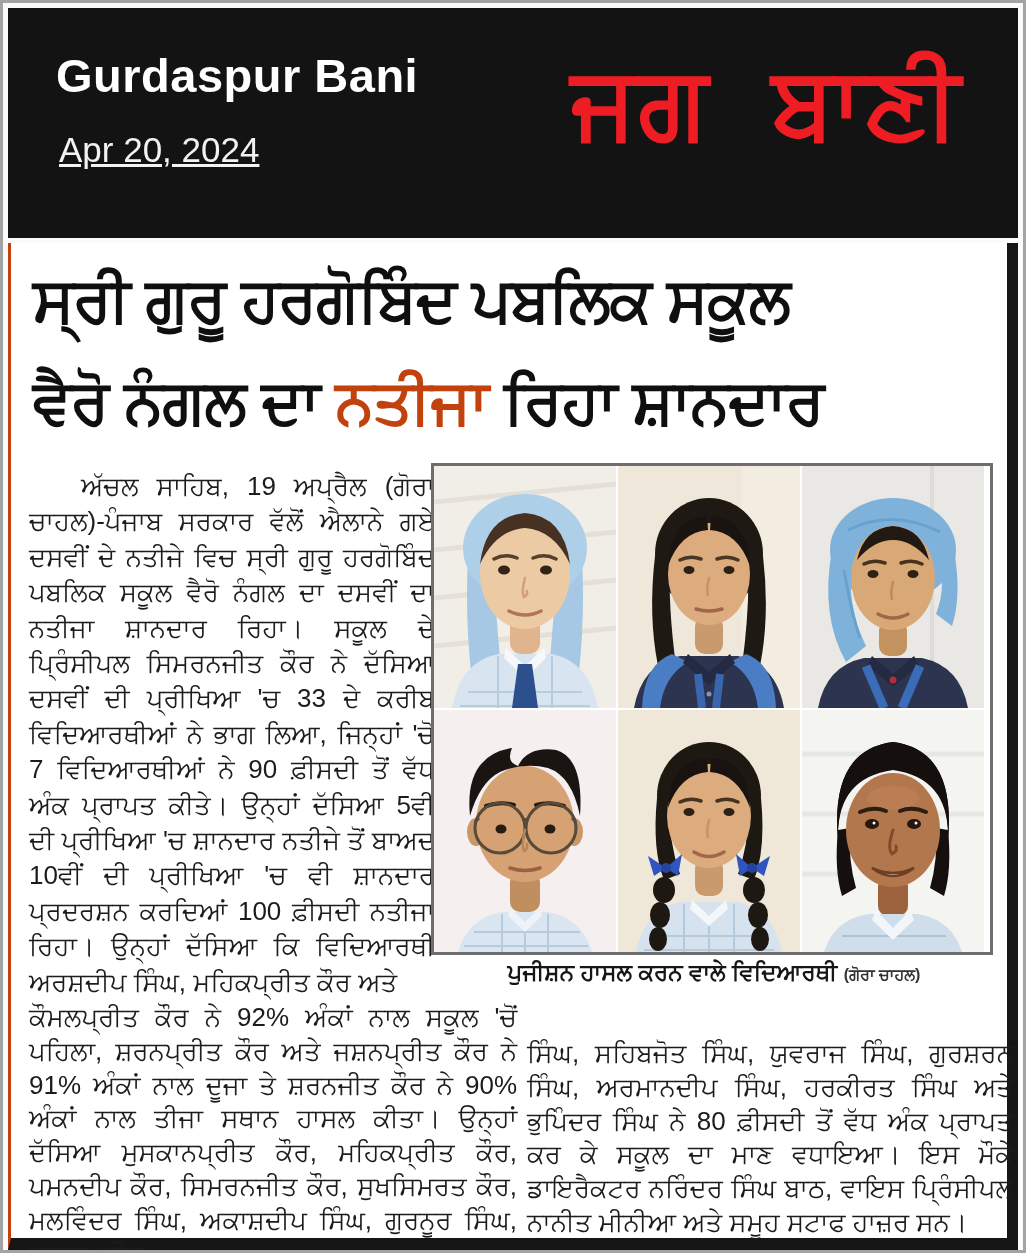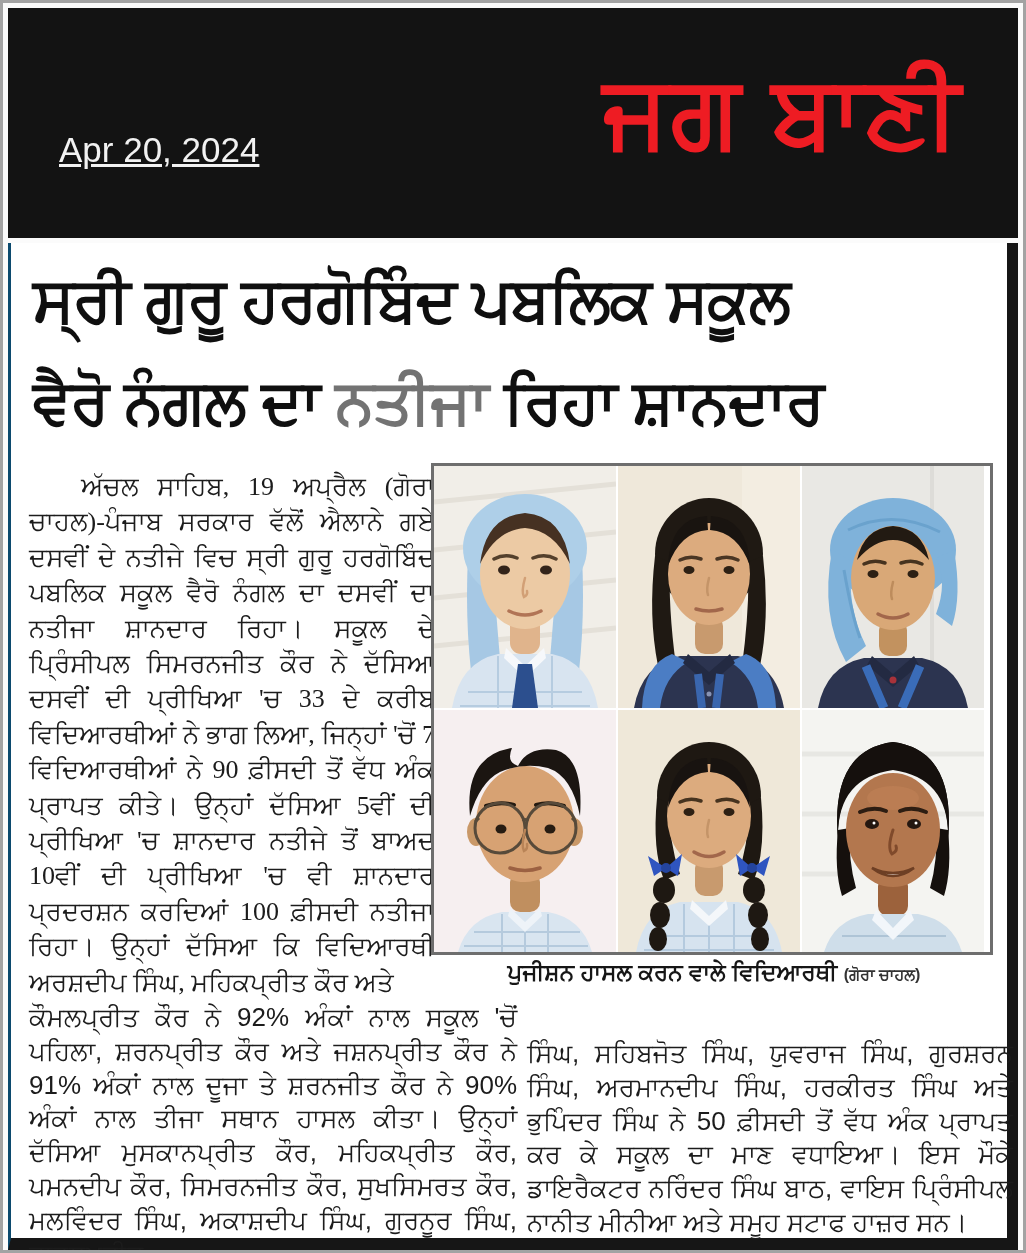--- a/index.html
+++ b/index.html
@@ -5,34 +5,34 @@
   html,body { margin:0; padding:0; background:#ffffff; }
   .page {
     position:relative; width:1026px; height:1253px; margin:0 auto;
     background:#fbfbfb; border:3px solid #a3a3a3; box-sizing:border-box;
     font-family:"Liberation Sans", sans-serif; overflow:hidden;
   }
   
   .masthead { position:absolute; left:5px; top:5px; width:1010px; height:230px; background:#131313; }
   .mast-source { position:absolute; left:48px; top:40px; font-size:47px; font-weight:600; color:#ffffff; letter-spacing:.5px; white-space:nowrap; }
   .mast-date   { position:absolute; left:51px; top:122px; font-size:35px; font-weight:400; color:#f2f2f2; white-space:nowrap;text-decoration:underline; }
-  .mast-logo   { position:absolute; right:56px; top:38px; font-size:100px; font-weight:800; color:#ee1c23; line-height:1.3; letter-spacing:2px; white-space:nowrap; }
+  .mast-logo   { position:absolute; right:56px; top:38px; font-size:100px; font-weight:800; color:#ee1c23; line-height:1.3; letter-spacing:2px; white-space:nowrap;font-family:Liberation Mono, monospace; }
   
   .article {
     position:absolute; left:5px; top:240px; width:1010px; height:1007px; background:#ffffff;
-    border-left:3px solid #0c4a6e; border-right:11px solid #161616; border-bottom:12px solid #161616;
+    border-left:3px solid #c2410c; border-right:11px solid #161616; border-bottom:12px solid #161616;
     box-sizing:border-box;
   }
   .headline {
     position:absolute; left:22px; top:6px; width:966px; margin:0;
     font-size:62px; line-height:102px; font-weight:800; color:#0f0f0f; letter-spacing:-1px;
   }
-  .headline .hl { color:#737373; }
+  .headline .hl { color:#c2410c; }
   .bodytext { margin:0; font-size:26px; line-height:35.4px; font-weight:500; color:#1c1c1c; text-align:justify; }
-  .body-top    { position:absolute; left:18px; top:226px; width:406px;font-family:Liberation Serif, serif; }
+  .body-top    { position:absolute; left:18px; top:226px; width:406px; }
   .body-top .bodytext { text-indent:52px; }
   .body-bottom-left  { position:absolute; left:18px;  top:758px; width:488px; }
   .body-bottom-right { position:absolute; left:516px; top:794px; width:486px; }
   .body-bottom-left .bodytext, .body-bottom-right .bodytext { line-height:33.8px; }
   
   .figure { position:absolute; left:420px; top:220px; width:566px; margin:0; }
   .photo-grid {
     width:556px; box-sizing:content-box; border:3px solid #6e6e6e; background:#ffffff;
     display:grid; grid-template-columns:repeat(3,182px); grid-auto-rows:242px; gap:2px;
   }
@@ -40,20 +40,21 @@
   .photo-cell svg { display:block; width:182px; height:242px; }
   .caption { margin-top:4px; text-align:center; font-size:23px; font-weight:700; color:#161616; }
   .caption .credit { font-size:16px; font-weight:600; color:#333333; }
 </style>
 </head>
 <body>
 
 <div class="page">
 
   <div class="masthead">
+    <div class="mast-source">Gurdaspur Bani</div>
     <div class="mast-date">Apr 20, 2024</div>
     <div class="mast-logo">ਜਗ ਬਾਣੀ</div>
   </div>
 
   <div class="article">
 
     <h1 class="headline"><span>ਸ੍ਰੀ ਗੁਰੂ ਹਰਗੋਬਿੰਦ ਪਬਲਿਕ ਸਕੂਲ</span><br><span>ਵੈਰੋ ਨੰਗਲ ਦਾ </span><span class="hl">ਨਤੀਜਾ</span><span> ਰਿਹਾ ਸ਼ਾਨਦਾਰ</span></h1>
 
     <div class="body-top">
       <p class="bodytext">ਅੱਚਲ ਸਾਹਿਬ, 19 ਅਪ੍ਰੈਲ (ਗੋਰਾ ਚਾਹਲ)-ਪੰਜਾਬ ਸਰਕਾਰ ਵੱਲੋਂ ਐਲਾਨੇ ਗਏ ਦਸਵੀਂ ਦੇ ਨਤੀਜੇ ਵਿਚ ਸ੍ਰੀ ਗੁਰੂ ਹਰਗੋਬਿੰਦ ਪਬਲਿਕ ਸਕੂਲ ਵੈਰੋ ਨੰਗਲ ਦਾ ਦਸਵੀਂ ਦਾ ਨਤੀਜਾ ਸ਼ਾਨਦਾਰ ਰਿਹਾ। ਸਕੂਲ ਦੇ ਪ੍ਰਿੰਸੀਪਲ ਸਿਮਰਨਜੀਤ ਕੌਰ ਨੇ ਦੱਸਿਆ ਦਸਵੀਂ ਦੀ ਪ੍ਰੀਖਿਆ 'ਚ 33 ਦੇ ਕਰੀਬ ਵਿਦਿਆਰਥੀਆਂ ਨੇ ਭਾਗ ਲਿਆ, ਜਿਨ੍ਹਾਂ 'ਚੋਂ 7 ਵਿਦਿਆਰਥੀਆਂ ਨੇ 90 ਫ਼ੀਸਦੀ ਤੋਂ ਵੱਧ ਅੰਕ ਪ੍ਰਾਪਤ ਕੀਤੇ। ਉਨ੍ਹਾਂ ਦੱਸਿਆ 5ਵੀਂ ਦੀ ਪ੍ਰੀਖਿਆ 'ਚ ਸ਼ਾਨਦਾਰ ਨਤੀਜੇ ਤੋਂ ਬਾਅਦ 10ਵੀਂ ਦੀ ਪ੍ਰੀਖਿਆ 'ਚ ਵੀ ਸ਼ਾਨਦਾਰ ਪ੍ਰਦਰਸ਼ਨ ਕਰਦਿਆਂ 100 ਫ਼ੀਸਦੀ ਨਤੀਜਾ ਰਿਹਾ। ਉਨ੍ਹਾਂ ਦੱਸਿਆ ਕਿ ਵਿਦਿਆਰਥੀ ਅਰਸ਼ਦੀਪ ਸਿੰਘ, ਮਹਿਕਪ੍ਰੀਤ ਕੌਰ ਅਤੇ</p>
@@ -216,17 +217,17 @@
       <figcaption class="caption"><span>ਪੁਜੀਸ਼ਨ ਹਾਸਲ ਕਰਨ ਵਾਲੇ ਵਿਦਿਆਰਥੀ</span>
         <span class="credit">(ਗੋਰਾ ਚਾਹਲ)</span>
       </figcaption>
     </figure>
 
     <div class="body-bottom-left">
       <p class="bodytext">ਕੌਮਲਪ੍ਰੀਤ ਕੌਰ ਨੇ 92% ਅੰਕਾਂ ਨਾਲ ਸਕੂਲ 'ਚੋਂ ਪਹਿਲਾ, ਸ਼ਰਨਪ੍ਰੀਤ ਕੌਰ ਅਤੇ ਜਸ਼ਨਪ੍ਰੀਤ ਕੌਰ ਨੇ 91% ਅੰਕਾਂ ਨਾਲ ਦੂਜਾ ਤੇ ਸ਼ਰਨਜੀਤ ਕੌਰ ਨੇ 90% ਅੰਕਾਂ ਨਾਲ ਤੀਜਾ ਸਥਾਨ ਹਾਸਲ ਕੀਤਾ। ਉਨ੍ਹਾਂ ਦੱਸਿਆ ਮੁਸਕਾਨਪ੍ਰੀਤ ਕੌਰ, ਮਹਿਕਪ੍ਰੀਤ ਕੌਰ, ਪਮਨਦੀਪ ਕੌਰ, ਸਿਮਰਨਜੀਤ ਕੌਰ, ਸੁਖਸਿਮਰਤ ਕੌਰ, ਮਲਵਿੰਦਰ ਸਿੰਘ, ਅਕਾਸ਼ਦੀਪ ਸਿੰਘ, ਗੁਰਨੂਰ ਸਿੰਘ, ਰਾਹੁਲਪ੍ਰੀਤ</p>
     </div>
 
     <div class="body-bottom-right">
-      <p class="bodytext">ਸਿੰਘ, ਸਹਿਬਜੋਤ ਸਿੰਘ, ਯੁਵਰਾਜ ਸਿੰਘ, ਗੁਰਸ਼ਰਨ ਸਿੰਘ, ਅਰਮਾਨਦੀਪ ਸਿੰਘ, ਹਰਕੀਰਤ ਸਿੰਘ ਅਤੇ ਭੁਪਿੰਦਰ ਸਿੰਘ ਨੇ 50 ਫ਼ੀਸਦੀ ਤੋਂ ਵੱਧ ਅੰਕ ਪ੍ਰਾਪਤ ਕਰ ਕੇ ਸਕੂਲ ਦਾ ਮਾਣ ਵਧਾਇਆ। ਇਸ ਮੌਕੇ ਡਾਇਰੈਕਟਰ ਨਰਿੰਦਰ ਸਿੰਘ ਬਾਠ, ਵਾਇਸ ਪ੍ਰਿੰਸੀਪਲ ਨਾਨੀਤ ਮੀਨੀਆ ਅਤੇ ਸਮੂਹ ਸਟਾਫ ਹਾਜ਼ਰ ਸਨ।</p>
+      <p class="bodytext">ਸਿੰਘ, ਸਹਿਬਜੋਤ ਸਿੰਘ, ਯੁਵਰਾਜ ਸਿੰਘ, ਗੁਰਸ਼ਰਨ ਸਿੰਘ, ਅਰਮਾਨਦੀਪ ਸਿੰਘ, ਹਰਕੀਰਤ ਸਿੰਘ ਅਤੇ ਭੁਪਿੰਦਰ ਸਿੰਘ ਨੇ 80 ਫ਼ੀਸਦੀ ਤੋਂ ਵੱਧ ਅੰਕ ਪ੍ਰਾਪਤ ਕਰ ਕੇ ਸਕੂਲ ਦਾ ਮਾਣ ਵਧਾਇਆ। ਇਸ ਮੌਕੇ ਡਾਇਰੈਕਟਰ ਨਰਿੰਦਰ ਸਿੰਘ ਬਾਠ, ਵਾਇਸ ਪ੍ਰਿੰਸੀਪਲ ਨਾਨੀਤ ਮੀਨੀਆ ਅਤੇ ਸਮੂਹ ਸਟਾਫ ਹਾਜ਼ਰ ਸਨ।</p>
     </div>
 
   </div>
 </div>
 
 </body></html>

